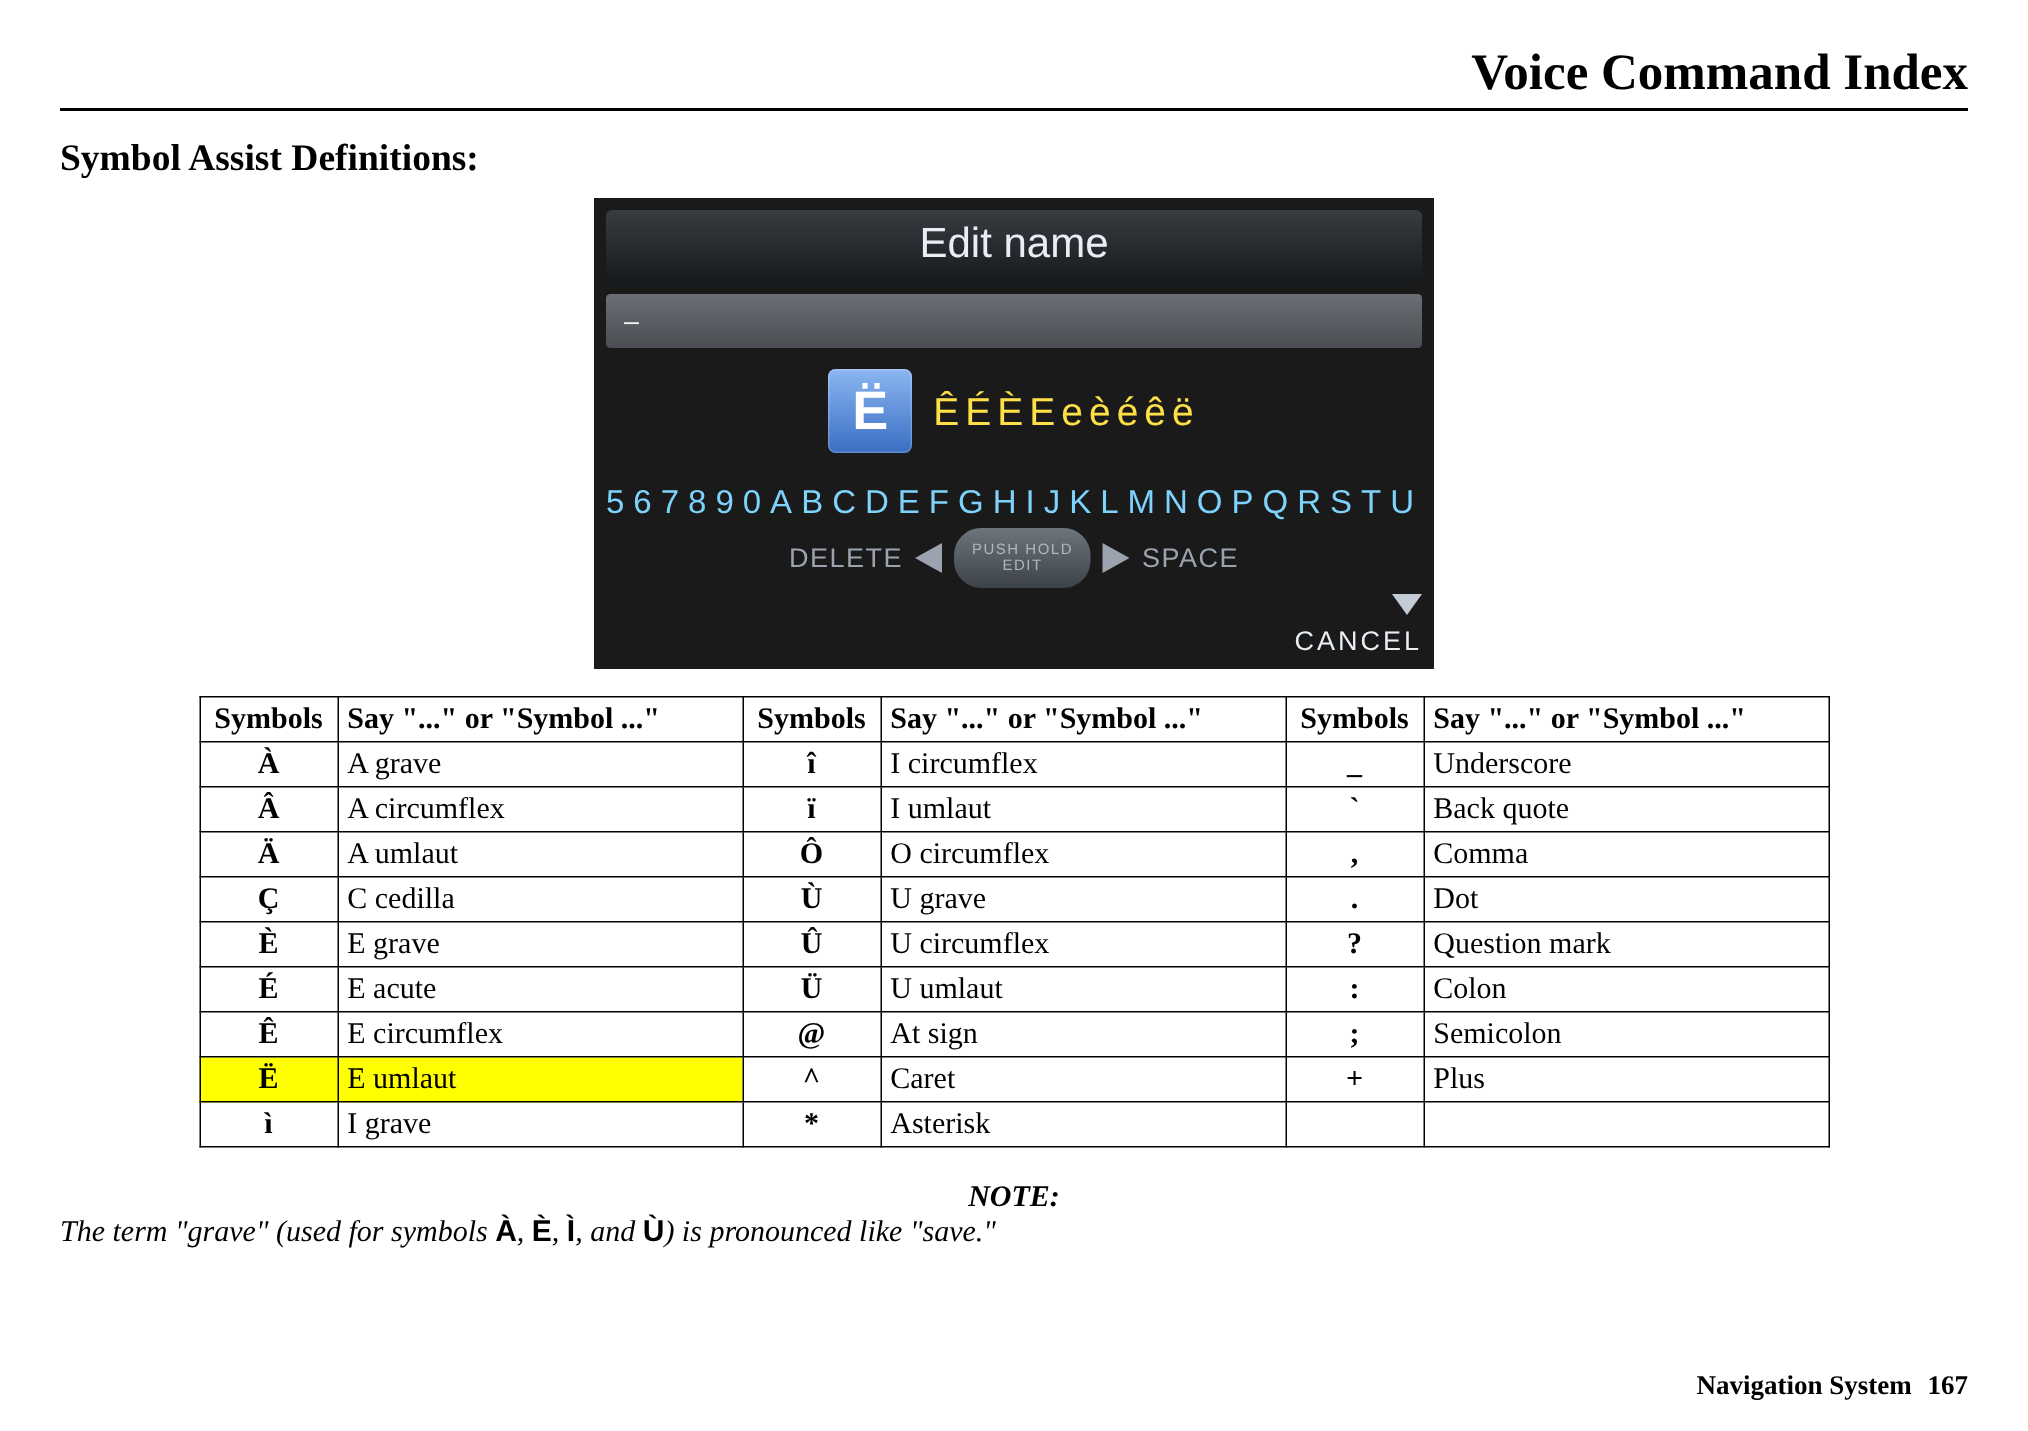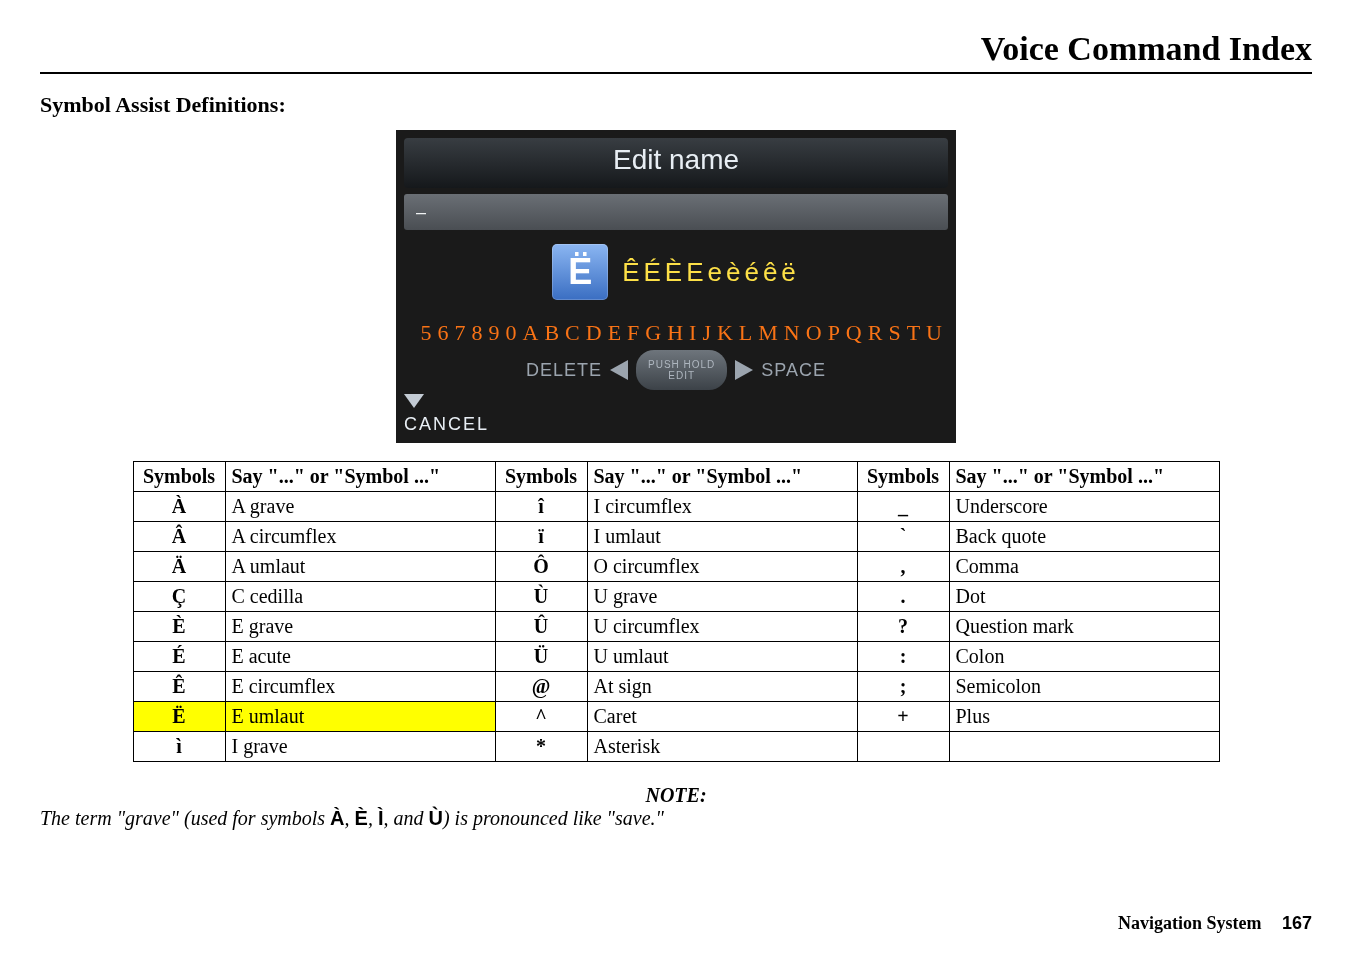--- a/index.html
+++ b/index.html
@@ -17,21 +17,21 @@
   }
   .page-header {
     text-align: right;
     font-size: 34px;
     font-weight: bold;
     border-bottom: 2px solid #000;
     padding-bottom: 4px;
     margin-bottom: 18px;
   }
   .section-title {
-    font-size: 22px;
+    font-size: 25px;
     font-weight: bold;
     margin-bottom: 12px;
   }
 
   
   .screenshot {
     width: 560px;
     margin: 0 auto 18px auto;
     background: #1a1a1a;
     padding: 8px 8px 4px 8px;
@@ -82,22 +82,22 @@
     box-shadow: inset 0 0 0 1px rgba(255,255,255,0.2);
   }
   .variant-letters {
     color: #fde047;
     font-family: Arial, sans-serif;
     font-size: 26px;
     letter-spacing: 4px;
   }
   .kbd-row {
     text-align: right;
-    color: #f97316;
-    font-family: Liberation Serif, serif;
+    color: #7dd3fc;
+    font-family: Liberation Sans, sans-serif;
     font-size: 22px;
     letter-spacing: 6px;
     margin-bottom: 4px;
   }
   .option-row {
     text-align: center;
     margin-bottom: 8px;
   }
   .option-label {
     color: #5a626b;
@@ -156,21 +156,21 @@
     align-items: center;
     justify-content: center;
     color: #aeb6bf;
     font-family: Arial, sans-serif;
     font-size: 10px;
     line-height: 11px;
     letter-spacing: 1px;
   }
 
   .cancel-row {
-    text-align: left;
+    text-align: right;
     margin-top: 2px;
     padding-bottom: 4px;
   }
   .tri-down {
     width: 0;
     height: 0;
     border-left: 10px solid transparent;
     border-right: 10px solid transparent;
     border-top: 14px solid #c3cbd4;
     display: inline-block;
@@ -239,22 +239,22 @@
     position: absolute;
     bottom: 20px;
     right: 40px;
     font-size: 18px;
   }
   .footer-label {
     font-weight: bold;
   }
   .footer-page {
     font-weight: bold;
-    font-family: Liberation Sans, sans-serif;
-    margin-left: 16px;
+    font-family: Liberation Serif, serif;
+    margin-left: 6px;
   }
 </style>
 </head>
 <body>
 
 <div class="page-header">Voice Command Index</div>
 
 <div class="section-title">Symbol Assist Definitions:</div>
 
 <div class="screenshot">

